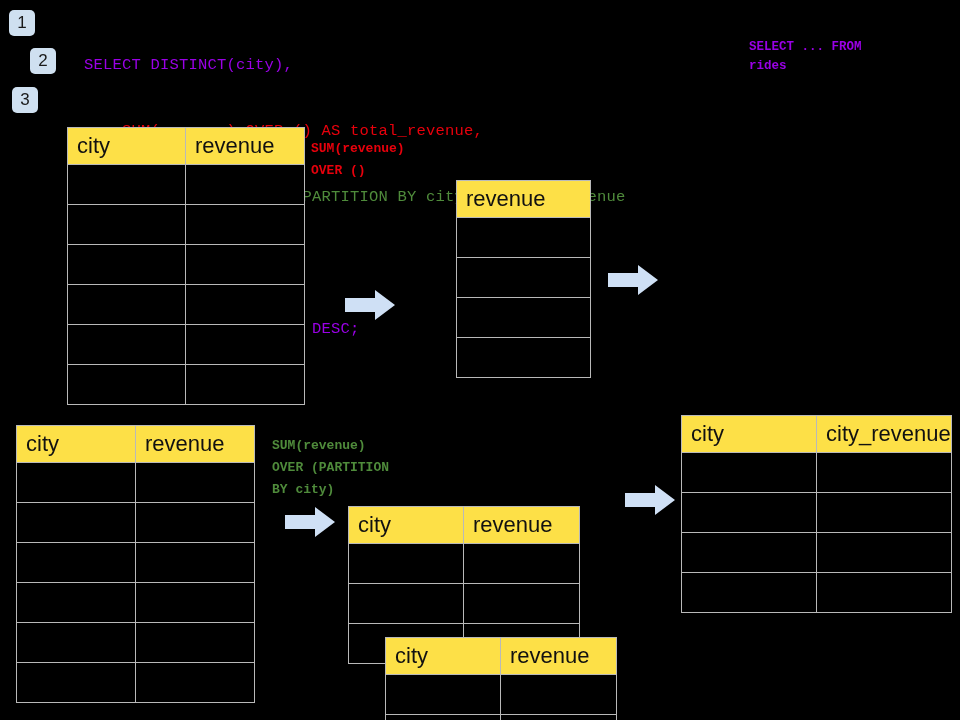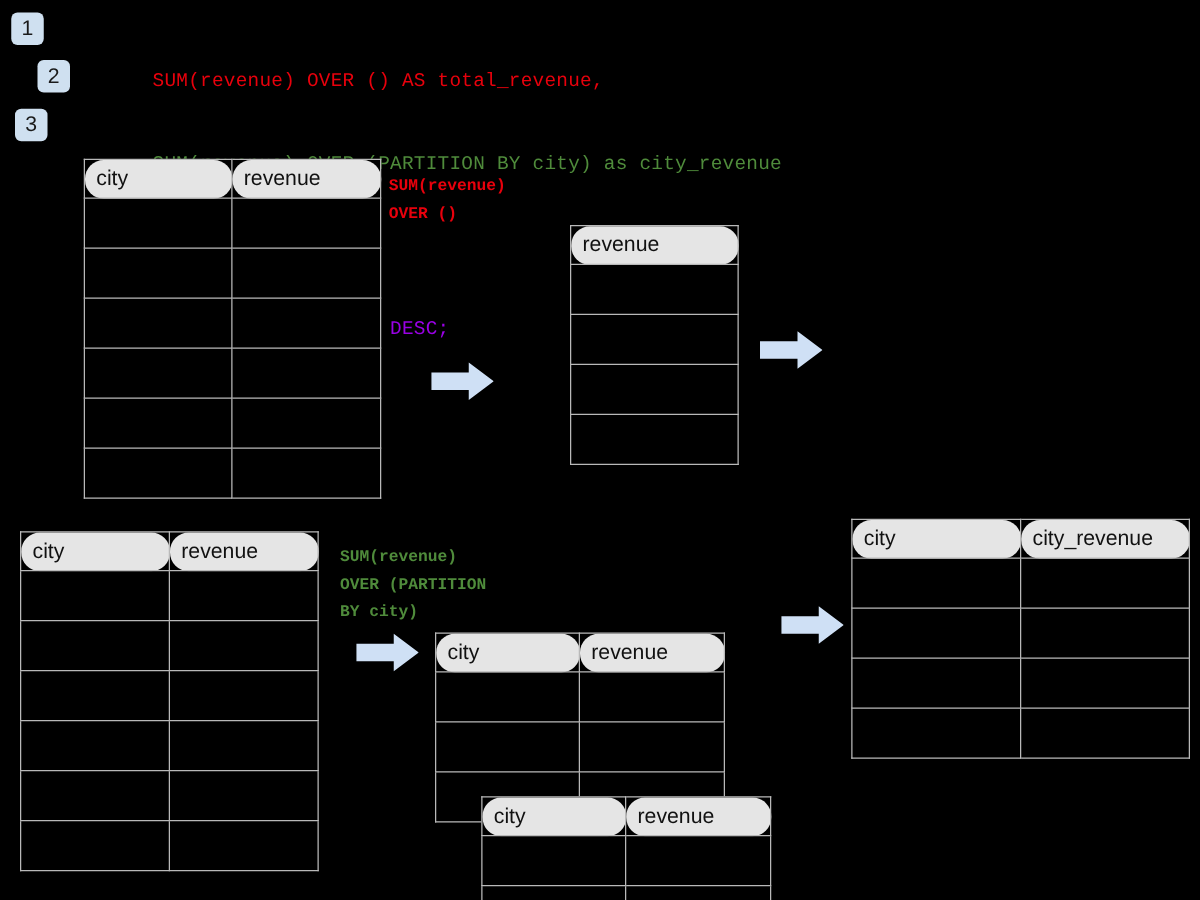--- a/index.html
+++ b/index.html
@@ -77,30 +77,29 @@
     border-collapse: collapse;
     table-layout: fixed;
     background: #000000;
   }
   .tbl td, .tbl th {
     border: 1px solid #b9b9b9;
     padding: 0;
     margin: 0;
   }
   .tbl th {
-    background: #e5e5e5;
+    background: #fde047;
     color: #111111;
     font-family: "Liberation Sans", sans-serif;
     font-weight: normal;
-    font-size: 17px;
+    font-size: 22px;
     text-align: left;
     padding: 5px 0 5px 9px;
     height: 26px;
     box-sizing: border-box;
-    border-radius: 15px;
   }
   .tbl td {
     background: #000000;
     height: 39px;
   }
 
   
   .arrow {
     position: absolute;
   }
@@ -109,26 +108,29 @@
 </head>
 <body>
 
 <div class="canvas">
 
   <div class="badge" style="left:9px;  top:10px;">1</div>
   <div class="badge" style="left:30px; top:48px;">2</div>
   <div class="badge" style="left:12px; top:87px;">3</div>
 
   <div class="sql" style="left:84px; top:10px;">
+    <div class="sql-line c-purple">SELECT DISTINCT(city),</div>
     <div class="sql-line c-red">    SUM(revenue) OVER () AS total_revenue,</div>
     <div class="sql-line c-green">    SUM(revenue) OVER (PARTITION BY city) as city_revenue</div>
     <div class="sql-line c-purple">  FROM rides</div>
     <div class="sql-line c-purple">  ORDER by city_revenue DESC;</div>
   </div>
 
+  <div class="side-note" style="left:749px; top:38px;">SELECT ... FROM
+rides</div>
 
   <div class="annot c-red" style="left:311px; top:138px;">SUM(revenue)
 OVER ()</div>
 
   <div class="annot c-green" style="left:272px; top:435px;">SUM(revenue)
 OVER (PARTITION
 BY city)</div>
 
   <table class="tbl" style="left:67px; top:127px; width:237px;">
     <colgroup>

